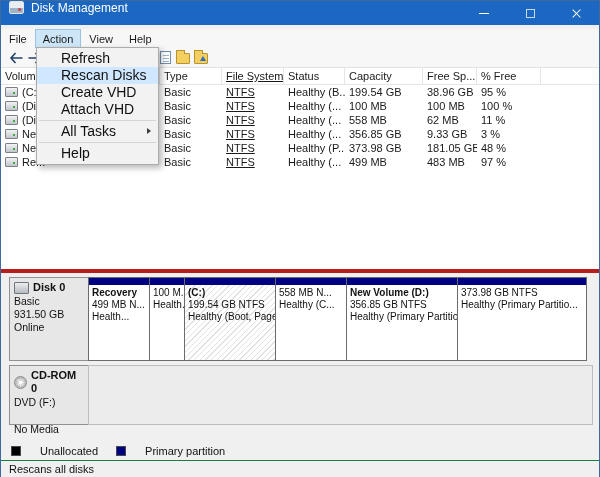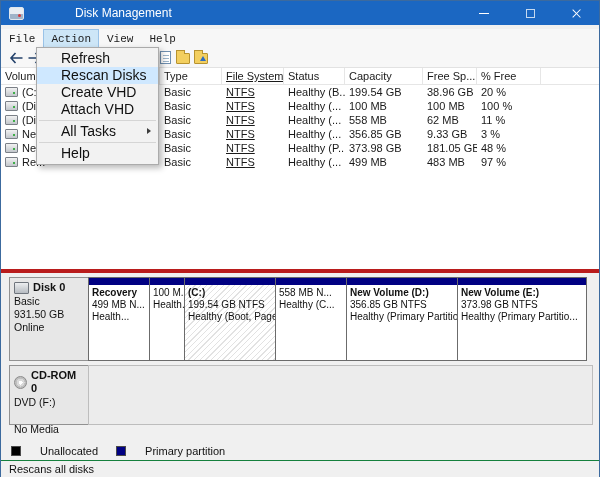--- a/index.html
+++ b/index.html
@@ -1,35 +1,35 @@
 <!DOCTYPE html>
 <html><head>
 <meta charset="utf-8">
 <style>
   *{margin:0;padding:0;box-sizing:border-box;font-family:"Liberation Sans",sans-serif;}
   html,body{width:600px;height:477px;}
   body{position:relative;background:#fff;overflow:hidden;}
   .win{position:absolute;inset:0;border:1px solid #3c6a9e;background:#f0f0f0;}
 
   
-  .titlebar{position:absolute;top:0;left:0;right:0;height:24px;display:flex;align-items:center;background:#1b67c2;gap:44px;}
+  .titlebar{position:absolute;top:0;left:0;right:0;height:24px;display:flex;background:#1b67c2;}
   .app-ico{width:15px;height:13px;margin:0 7px 0 8px;border:1px solid #dfe6ee;border-radius:2px;background:linear-gradient(#e8edf2 55%,#9fb3c8 55%);position:relative;}
   .app-ico::after{content:"";position:absolute;right:2px;bottom:2px;width:3px;height:3px;border-radius:50%;background:#d23b3b;}
   .title{color:#fff;font-size:12px;}
   .wbtns{margin-left:auto;display:flex;height:100%;}
   .wbtn{width:46px;height:100%;display:flex;align-items:center;justify-content:center;}
   .mn{width:10px;height:1px;background:#fff;}
   .sq{width:9px;height:9px;border:1px solid #fff;opacity:.75;}
   .x{position:relative;width:11px;height:11px;}
   .x::before,.x::after{content:"";position:absolute;left:5px;top:0;width:1.3px;height:11px;background:#fff;}
   .x::before{transform:rotate(45deg);}.x::after{transform:rotate(-45deg);}
 
   
   .menubar{position:absolute;top:28px;left:0;right:0;height:19px;background:#f7f7f7;display:flex;font-size:11px;color:#1a1a1a;}
-  .mbi{padding:0 8px;display:flex;align-items:center;font-family:Liberation Mono, monospace;}
+  .mbi{padding:0 8px;display:flex;align-items:center;}
   .mbi.active{background:#cde6f7;outline:1px solid #9ac3e8;outline-offset:-1px;}
 
   
   .toolbar{position:absolute;top:47px;left:0;right:0;height:20px;background:#f7f7f7;border-bottom:1px solid #e2e2e2;display:flex;align-items:center;padding:0 6px;}
   .tsep{width:1px;height:14px;background:#d7d7d7;margin:0 4px;}
   .doc{width:11px;height:13px;background:#fff;border:1px solid #6f8fb0;position:relative;}
   .doc::after{content:"";position:absolute;left:2px;top:3px;width:6px;height:1px;background:#9db6cc;box-shadow:0 3px 0 #9db6cc,0 6px 0 #9db6cc;}
   .fold{width:14px;height:11px;background:#f3cf5f;border:1px solid #b8932f;border-radius:1px;position:relative;margin-top:2px;}
   .fold::before{content:"";position:absolute;top:-4px;left:-1px;width:7px;height:3px;background:#f3cf5f;border:1px solid #b8932f;border-bottom:none;}
   .fold.up::after{content:"";position:absolute;left:5px;top:2px;width:0;height:0;border-left:3px solid transparent;border-right:3px solid transparent;border-bottom:5px solid #2e6cc0;}
@@ -143,21 +143,21 @@
     <div class="lrow">
       <span class="c cw-vol">
           <i class="drv"></i>
           <span>(C:)</span>
         </span>
       <span class="c cw-t">Basic</span>
       <span class="c cw-fs">NTFS</span>
       <span class="c cw-st">Healthy (B...</span>
       <span class="c cw-cap">199.54 GB</span>
       <span class="c cw-fr">38.96 GB</span>
-      <span class="c cw-pf">20 %</span>
+      <span class="c cw-pf">95 %</span>
     </div>
     <div class="lrow">
       <span class="c cw-vol">
           <i class="drv"></i>
           <span>(Di...</span>
         </span>
       <span class="c cw-t">Basic</span>
       <span class="c cw-fs">NTFS</span>
       <span class="c cw-st">Healthy (...</span>
       <span class="c cw-cap">100 MB</span>
@@ -274,21 +274,20 @@
           <div class="pstripe" style="background-color: rgb(0, 0, 130);"></div>
           <div class="pbody">
               <div class="pname">New Volume (D:)</div>
               <div>356.85 GB NTFS</div>
               <div>Healthy (Primary Partitio...</div>
             </div>
         </div>
         <div class="part" style="width:130px;">
           <div class="pstripe" style="background-color: rgb(0, 0, 130);"></div>
           <div class="pbody">
-              <div class="pname">New Volume (E:)</div>
               <div>373.98 GB NTFS</div>
               <div>Healthy (Primary Partitio...</div>
             </div>
         </div>
       </div>
     </div>
 
     <div class="panel cd">
       <div class="dlabel">
         <div class="dl-top">

